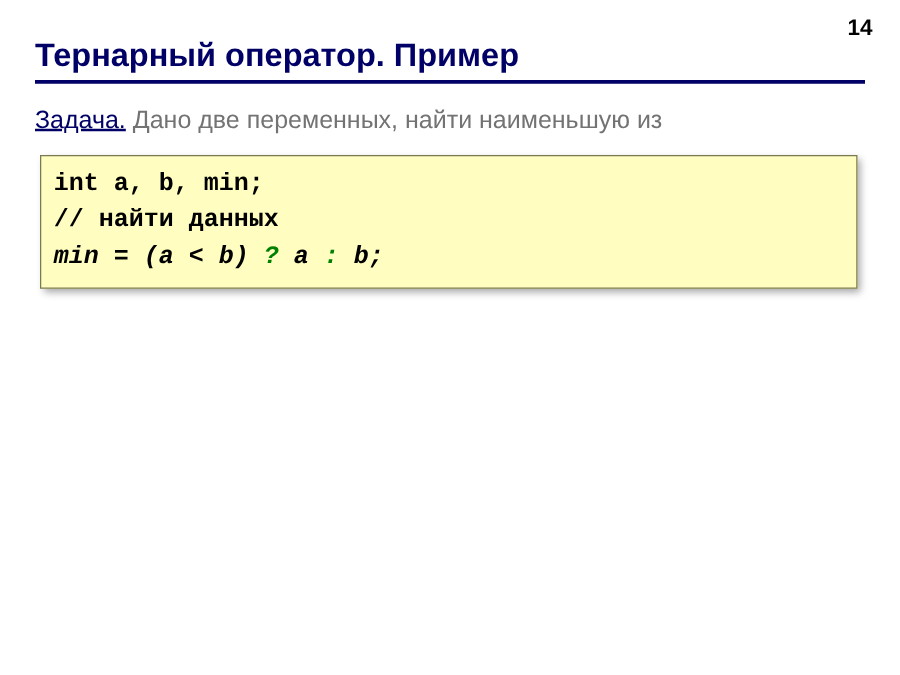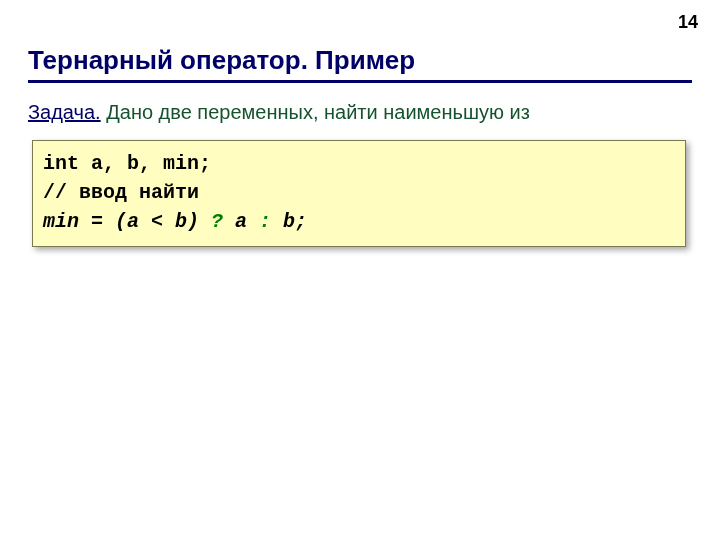--- a/index.html
+++ b/index.html
@@ -24,40 +24,40 @@
     top: 12px;
     right: 22px;
     font-size: 18px;
     font-weight: bold;
     color: #000;
   }
   .slide-title {
     font-size: 26px;
     font-weight: bold;
     color: #000066;
-    margin: 26px 0 4px 0;
+    margin: 10px 0 4px 0;
     line-height: 1.15;
   }
   .title-underline {
     border: none;
     border-top: 3px solid #000066;
     margin: 0 0 16px 0;
   }
   .task-block {
     font-size: 20px;
     line-height: 1.35;
     margin: 0 0 14px 0;
   }
   .task-label {
     color: #000066;
     font-weight: normal;
     text-decoration: underline;
   }
   .task-text {
-    color: #14532d;
+    color: #737373;
     margin-top: 28px;
   }
   .task-indent {
     display: block;
     margin-left: 18px;
   }
   .code-box {
     background: #fffec0;
     border: 1px solid #7a7a50;
     box-shadow: 3px 3px 6px rgba(0,0,0,0.35);
@@ -81,16 +81,16 @@
   <div class="page-number">14</div>
 
   <div class="slide-title">Тернарный оператор. Пример</div>
   <hr class="title-underline">
 
   <div class="task-block">
     <span class="task-label">Задача.</span><span class="task-text"> Дано две переменных, найти наименьшую из</span>
   </div>
 
   <div class="code-box"><span class="tokens">int a, b, min;</span>
-<span class="tokens">// ввод найти</span>
+<span class="tokens">// найти данных</span>
 <span class="tokens"><span>min = (a &lt; b) </span><span class="op-green">?</span><span> a </span><span class="op-green">:</span><span> b;</span></span></div>
 
 </div>
 
 </body></html>

